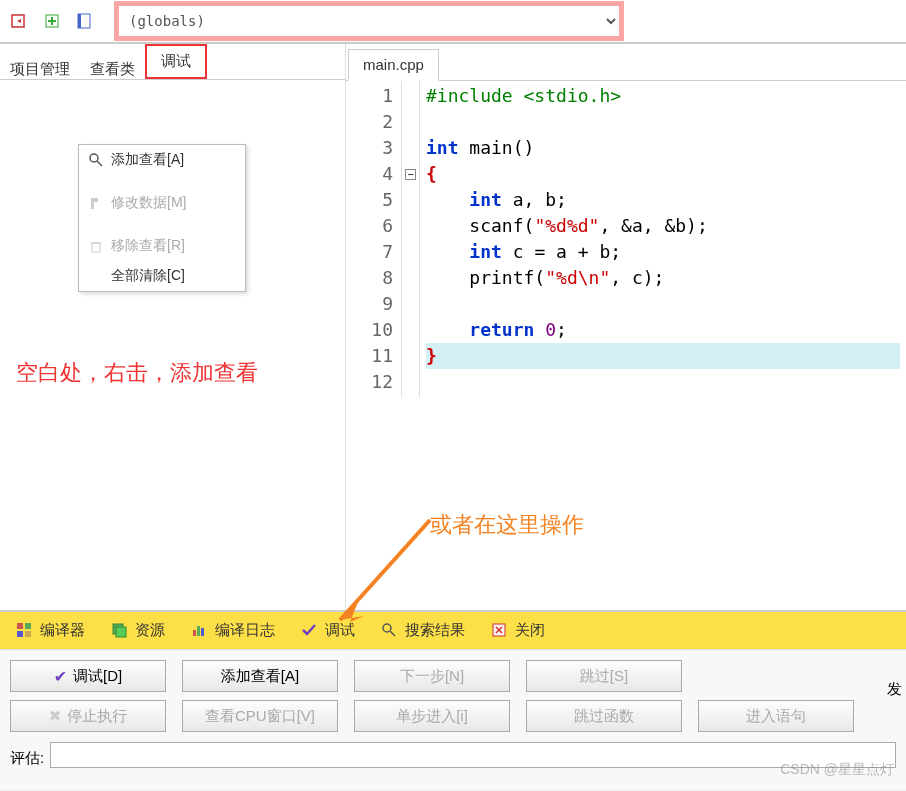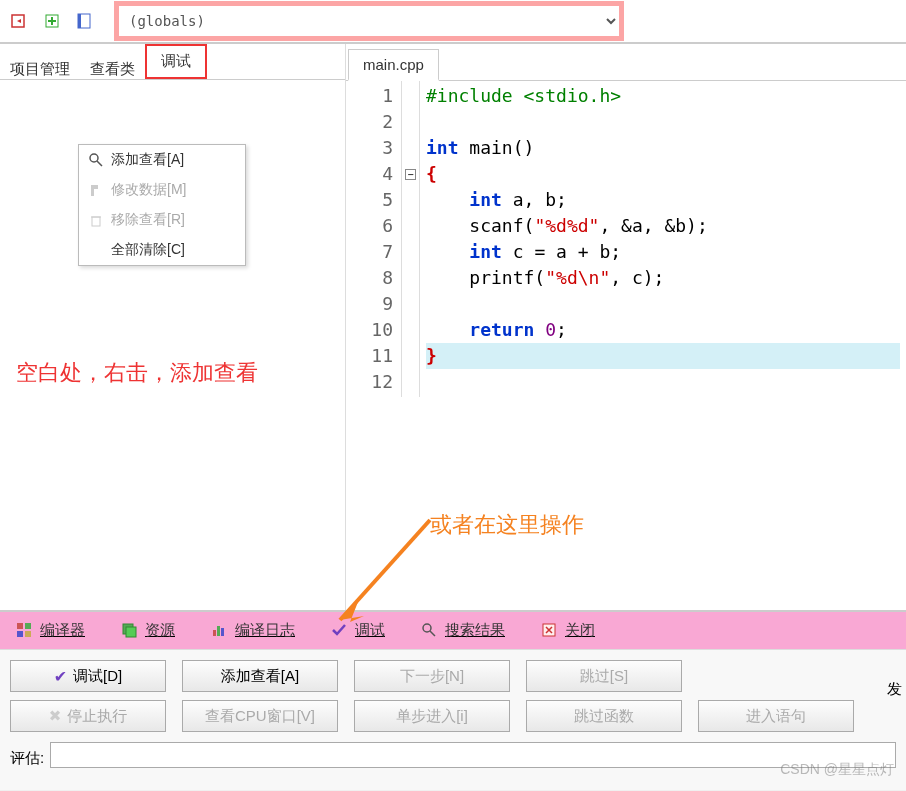--- a/index.html
+++ b/index.html
@@ -69,21 +69,21 @@
   width: 168px;
 }
 .menu-item {
   display: flex;
   align-items: center;
   padding: 6px 8px;
   gap: 6px;
   font-size: 14px;
   color: #333;
 }
-.menu-item.disabled { color: #aaa; }
+.menu-item.disabled { color: #aaa; margin-top: 13px; }
 .menu-icon { width: 18px; height: 18px; display: inline-flex; align-items: center; justify-content: center; }
 .annotation-red {
   position: absolute;
   left: 16px;
   top: 314px;
   color: #e33;
   font-size: 22px;
   font-weight: 400;
 }
 .annotation-orange {
@@ -156,24 +156,23 @@
 .bottom-panel {
   border-top: 2px solid #ccc;
   background: #f8f8f8;
   height: 180px;
 }
 .bottom-tabs {
   display: flex;
   align-items: center;
   height: 38px;
   padding: 4px 10px;
-  gap: 24px;
+  gap: 14px;
   border-bottom: 1px solid #ddd;
-  background: #f9a8d4;
-  text-decoration: underline;
+  background: #fde047;
 }
 .btab {
   display: flex;
   align-items: center;
   gap: 6px;
   font-size: 15px;
   padding: 4px 6px;
   color: #333;
   cursor: pointer;
 }

